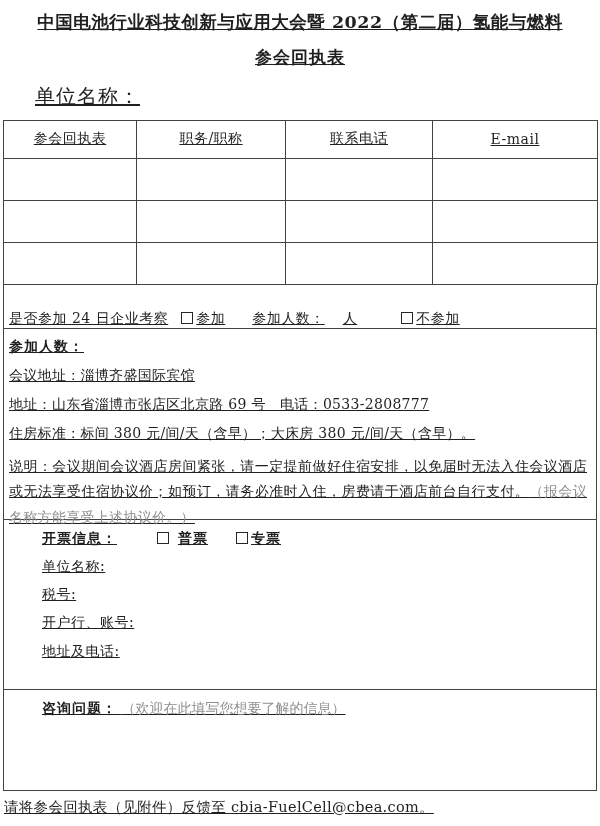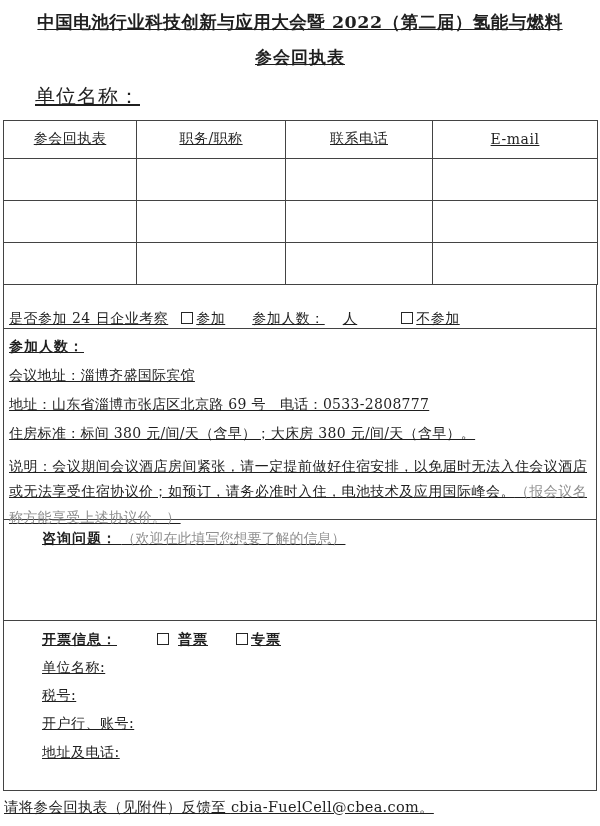--- a/index.html
+++ b/index.html
@@ -133,37 +133,37 @@
     <span class="count">参加人数：</span>
     <span class="unit">人</span>
     <span class="decline"><span class="cb"></span><span>不参加</span></span>
   </div>
 
   <div class="wbox lodging">
     <div class="h">参加人数：</div>
     <div class="ln">会议地址：淄博齐盛国际宾馆</div>
     <div class="ln">地址：山东省淄博市张店区北京路 69 号　电话：0533-2808777</div>
     <div class="ln">住房标准：标间 380 元/间/天（含早）；大床房 380 元/间/天（含早）。</div>
-    <div class="note"><span>说明：会议期间会议酒店房间紧张，请一定提前做好住宿安排，以免届时无法入住会议酒店或无法享受住宿协议价；如预订，请务必准时入住，电池技术及应用国际峰会。</span><span class="gray">（报会议名称方能享受上述协议价。）</span></div>
-  </div>
-
-  <div class="wbox inquiry">
-    <span class="h">咨询问题：</span>
-    <span class="gray">（欢迎在此填写您想要了解的信息）</span>
+    <div class="note"><span>说明：会议期间会议酒店房间紧张，请一定提前做好住宿安排，以免届时无法入住会议酒店或无法享受住宿协议价；如预订，请务必准时入住，房费请于酒店前台自行支付。</span><span class="gray">（报会议名称方能享受上述协议价。）</span></div>
   </div>
 
   <div class="wbox invoice">
     <div class="head-row">
       <span class="h">开票信息：</span>
       <span class="opt opt1"><span class="cb wide"></span><span>普票</span></span>
       <span class="opt opt2"><span class="cb"></span><span>专票</span></span>
     </div>
     <div class="fld">单位名称:</div>
     <div class="fld">税号:</div>
     <div class="fld f3">开户行、账号:</div>
     <div class="fld">地址及电话:</div>
   </div>
 
+  <div class="wbox inquiry">
+    <span class="h">咨询问题：</span>
+    <span class="gray">（欢迎在此填写您想要了解的信息）</span>
+  </div>
+
   <div class="footer">
     <span>请将参会回执表（见附件）反馈至 </span><span class="email">cbia-FuelCell@cbea.com</span><span>。</span>
   </div>
 
 </div>
 
 </body></html>

